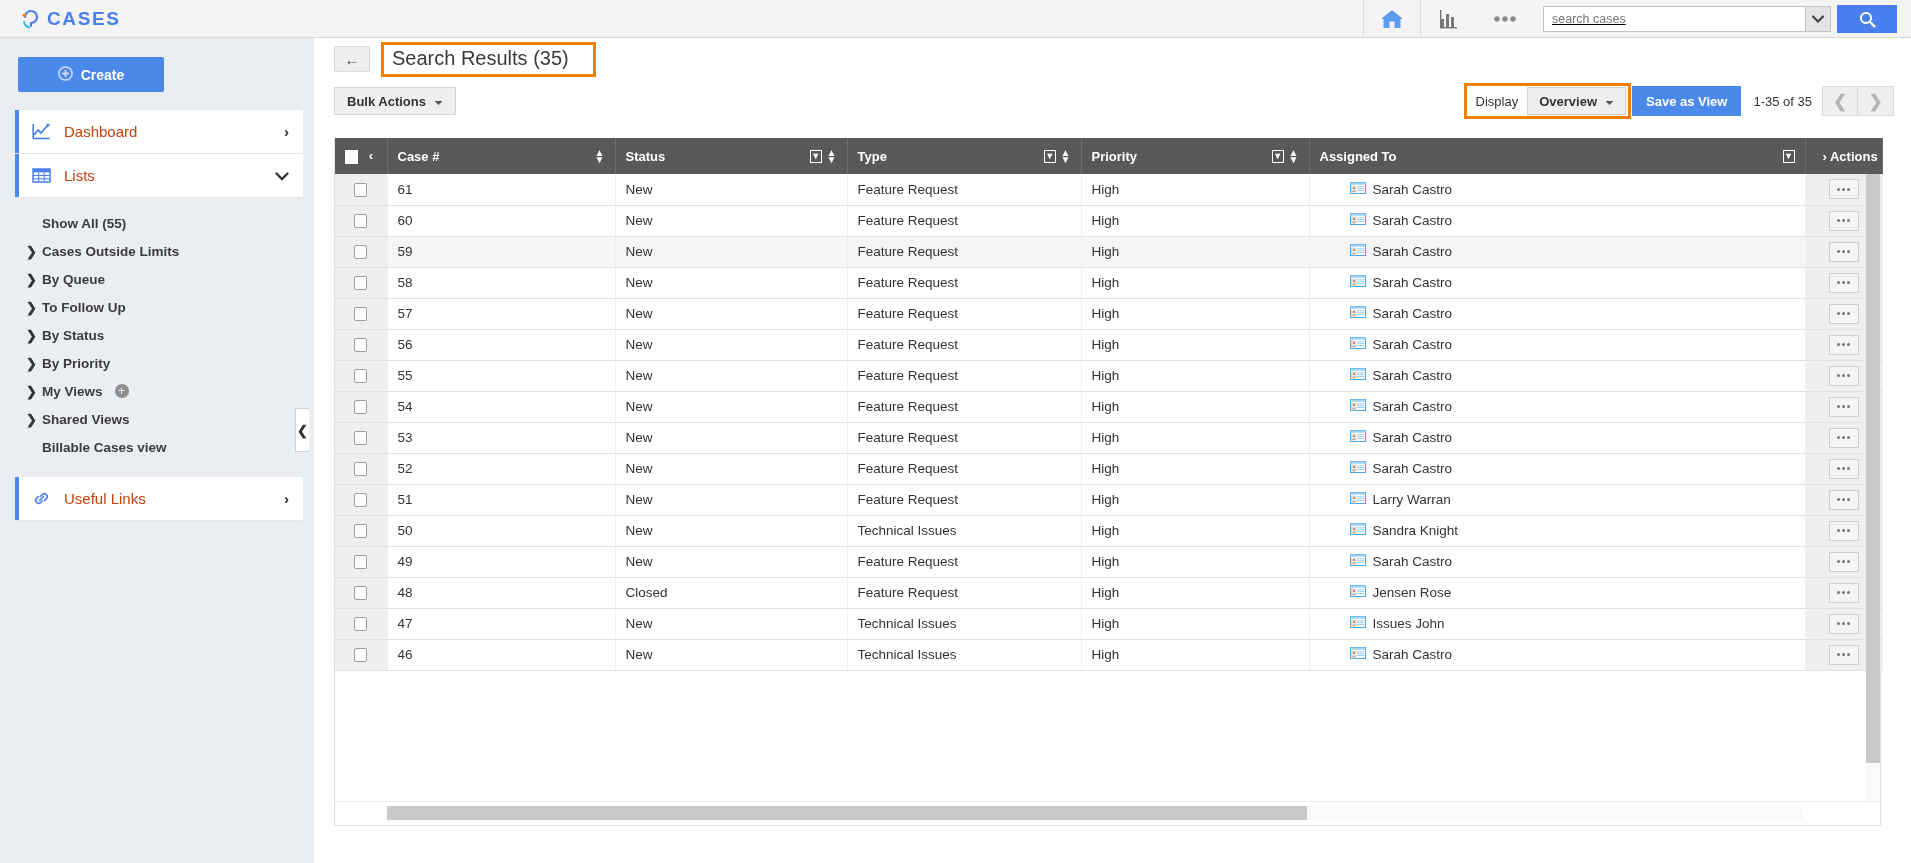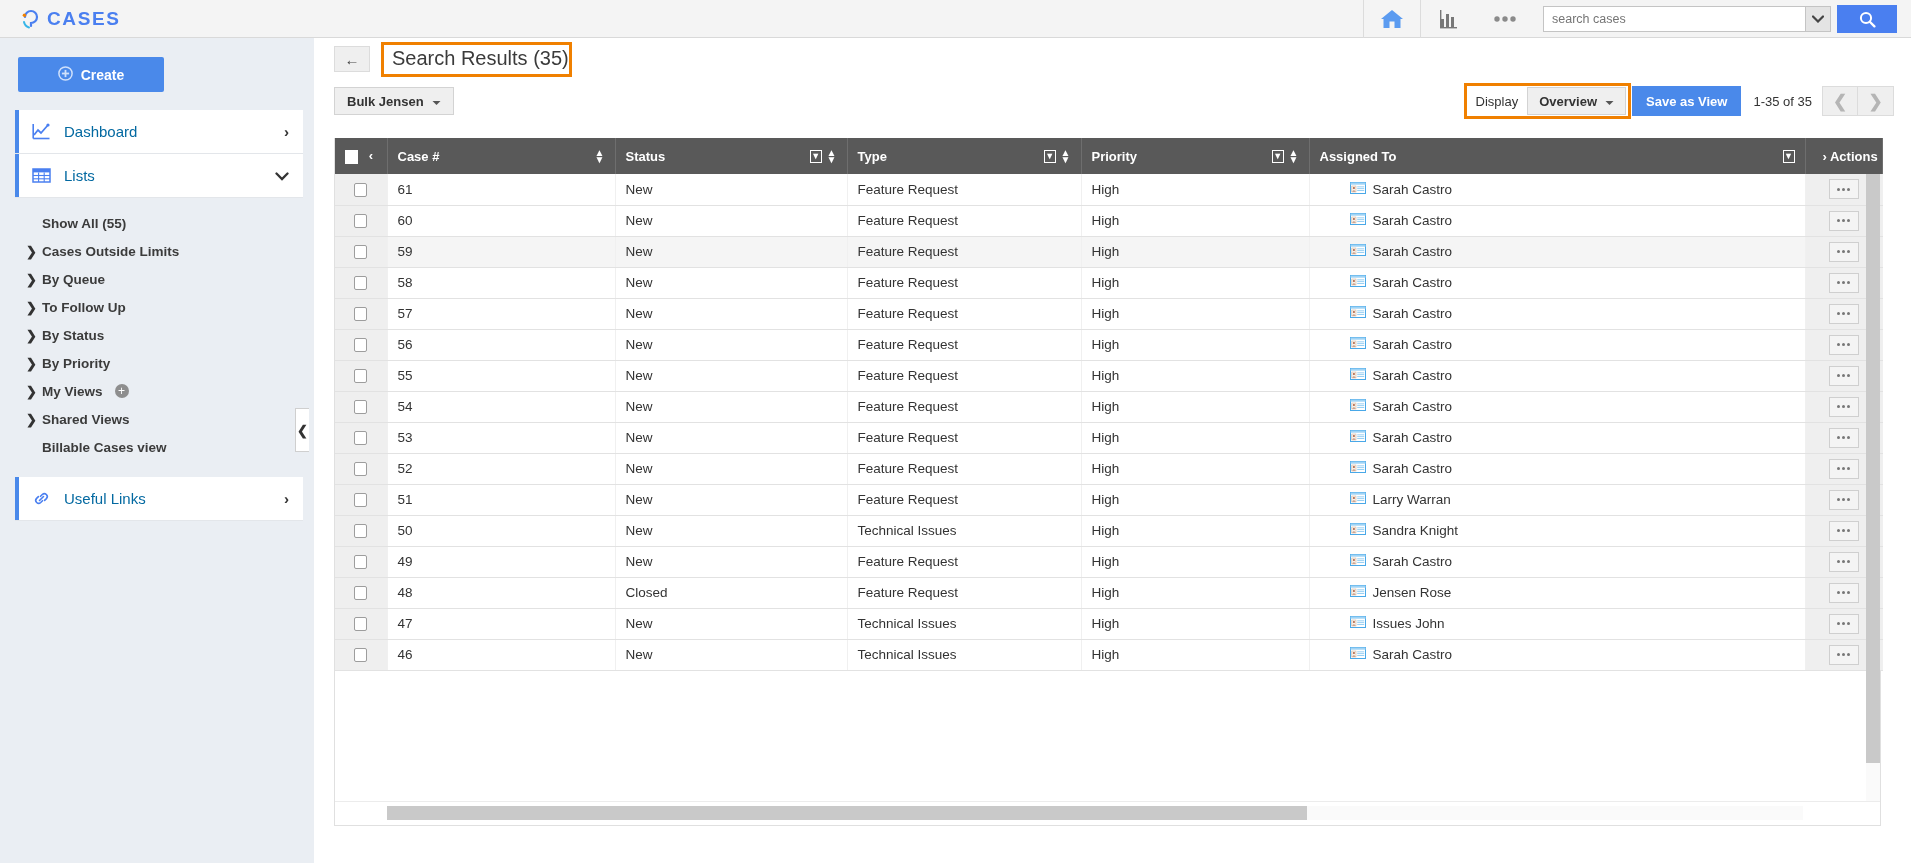--- a/index.html
+++ b/index.html
@@ -31,21 +31,21 @@
     position: absolute; right: 0; top: 0; height: 38px;
     display: flex; align-items: center;
   }
   .tb-icon-btn {
     width: 56px; height: 38px;
     display: flex; align-items: center; justify-content: center;
     cursor: pointer;
   }
   .tb-sep { width: 1px; height: 38px; background: #dcdcdc; }
   .search-wrap {
-    display: flex; align-items: center; margin-left: 10px; margin-right: 14px;
+    display: flex; align-items: center; margin-left: 10px; margin-right: 14px; text-decoration: underline;
   }
   .search-input {
     width: 262px; height: 26px;
     border: 1px solid #c4c4c4; border-right: none;
     background: #fff; font-size: 12.5px; color: #8a8a8a;
     padding: 0 8px; outline: none;
     font-family: "Liberation Sans", sans-serif;
   }
   .search-drop {
     width: 26px; height: 26px;
@@ -86,21 +86,21 @@
     display: flex; align-items: center;
     border-bottom: 1px solid #e3e6ea;
     cursor: pointer;
   }
   .nav-row::before {
     content: ""; position: absolute; left: 0; top: 0;
     width: 4px; height: 100%; background: #4a89ea;
   }
   .nav-row .nav-ico { margin-left: 17px; width: 20px; display: flex; align-items: center; }
   .nav-row .nav-lbl {
-    margin-left: 12px; color: #0369a1; font-size: 15px;
+    margin-left: 12px; color: #c2410c; font-size: 15px;
   }
   .nav-row .nav-chev {
     position: absolute; right: 14px; color: #333; font-size: 15px; font-weight: bold;
   }
   .sub-list { margin-top: 11px; }
   .sub-item {
     height: 28px; display: flex; align-items: center;
     padding-left: 26px; cursor: pointer;
     font-size: 13.5px; color: #3b3b3b; font-weight: bold;
   }
@@ -139,21 +139,21 @@
   .back-btn {
     width: 36px; height: 26px; background: #efefef;
     border: 1px solid #dcdcdc;
     display: flex; align-items: center; justify-content: center;
     cursor: pointer; font-size: 15px; color: #444;
   }
   .page-title {
     margin-left: 11px;
     font-size: 20px; color: #3b3b3b;
     border: 3px solid #f08000;
-    padding: 2px 0 4px 8px;
+    padding: 2px 24px 4px 8px;
     background: #fff;
   }
   .toolbar-row {
     position: relative; height: 42px; padding-left: 20px;
     display: flex; align-items: center;
   }
   .bulk-btn {
     height: 28px; padding: 0 12px;
     background: #efefef; border: 1px solid #d3d3d3;
     font-size: 13px; font-weight: bold; color: #333;
@@ -450,21 +450,21 @@
 
   <div class="page-head">
     <div class="back-btn">
       <span>←</span>
     </div>
     <div class="page-title">Search Results (35)</div>
   </div>
 
   <div class="toolbar-row">
     <button class="bulk-btn">
-      <span>Bulk Jensen</span>
+      <span>Bulk Actions</span>
       <span>
         <svg width="9" height="6" viewBox="0 0 9 6">
             <path d="M0.5 1 L4.5 5 L8.5 1 Z" fill="#555"></path>
           </svg>
       </span>
     </button>
 
     <div class="tb-right">
       <div class="display-group">
         <span class="display-lbl">Display</span>

